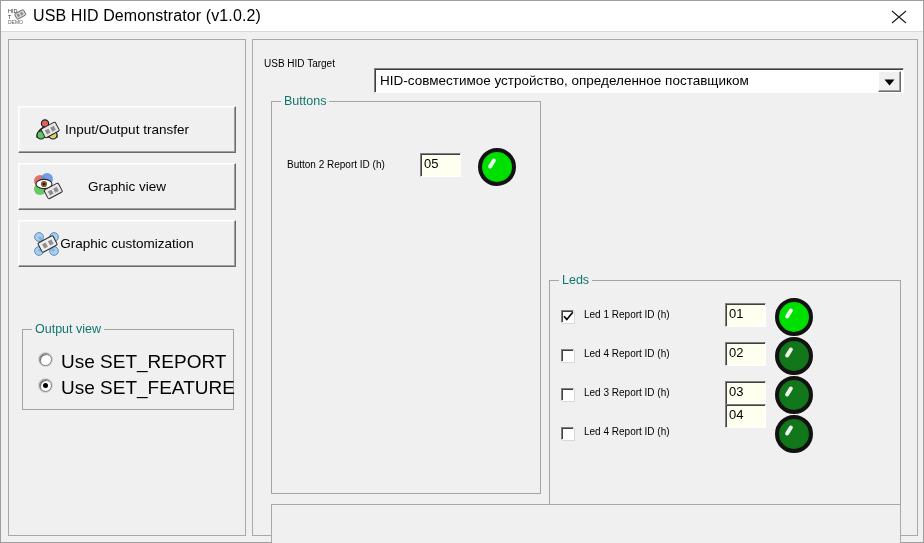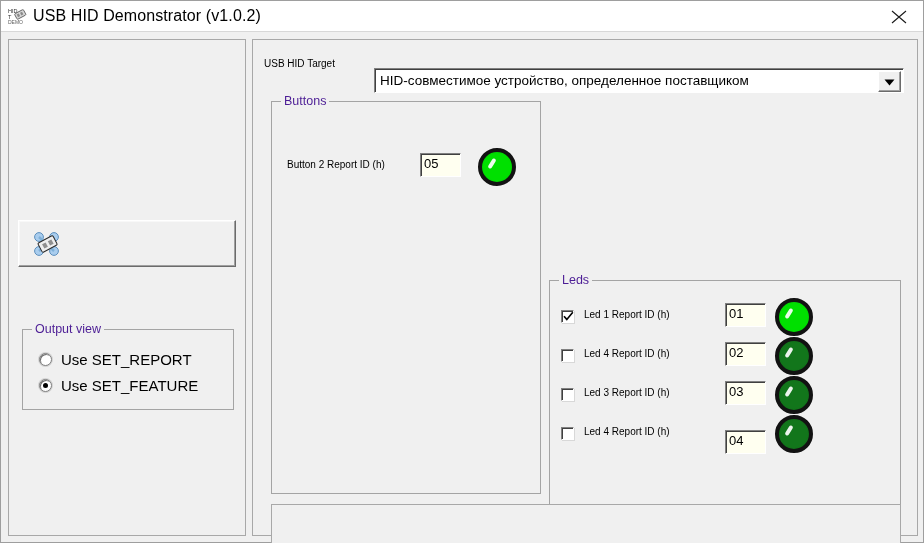--- a/index.html
+++ b/index.html
@@ -29,30 +29,30 @@
     background:#f0f0f0;
     border-top:1px solid #ffffff;border-left:1px solid #ffffff;
     border-right:1px solid #6b6b6b;border-bottom:1px solid #6b6b6b;
     box-shadow: inset -1px -1px 0 #a0a0a0, inset 1px 1px 0 #f8f8f8;
     cursor:default;}
   .navbtn .lbl{position:absolute;left:0;right:0;top:15px;text-align:center;font-size:13.5px;}
   .navbtn .ico{position:absolute;left:12px;top:8px;width:32px;height:30px;}
 
   
   .group{position:absolute;box-sizing:border-box;border:1px solid #a4a4a4;}
-  .group > .gtitle{position:absolute;top:-8px;left:9px;background:#f0f0f0;padding:0 3px;font-size:12.5px;color:#4c1d95;text-align:center;}
+  .group > .gtitle{position:absolute;top:-8px;left:9px;background:#f0f0f0;padding:0 3px;font-size:12.5px;color:#0f766e;text-align:center;}
 
   
   .radio-row{position:absolute;left:16px;height:18px;}
   .radio{position:absolute;left:0;top:2px;width:13px;height:13px;border-radius:50%;
     background:#ffffff;box-sizing:border-box;
     border:1px solid #808080;
     box-shadow: inset 1px 1px 0 #707070, inset -1px -1px 0 #ffffff, 0 0 0 1px #d4d4d4;}
   .radio .dot{position:absolute;left:3px;top:3px;width:5px;height:5px;border-radius:50%;background:#000;}
-  .radio-row .rlbl{position:absolute;left:22px;top:0px;font-size:15px;white-space:nowrap;}
+  .radio-row .rlbl{position:absolute;left:22px;top:0px;font-size:19px;white-space:nowrap;}
 
   
   .cbx{position:absolute;width:13px;height:13px;background:#fff;box-sizing:border-box;
     border-top:1px solid #808080;border-left:1px solid #808080;
     border-right:1px solid #ffffff;border-bottom:1px solid #ffffff;
     box-shadow:inset 1px 1px 0 #404040, 1px 1px 0 #d8d8d8;}
   .cbx svg{position:absolute;left:1px;top:0px;}
 
   
   .tbox{position:absolute;box-sizing:border-box;background:#fffff0;
@@ -110,41 +110,76 @@
     <div class="close-btn">
       <svg width="16" height="14" viewBox="0 0 16 14">
         <path d="M1 1 L15 13 M15 1 L1 13" stroke="#1a1a1a" stroke-width="1.1" fill="none"></path>
       </svg>
     </div>
   </div>
 
   <div class="panel left-panel">
 
 
-
+    <div class="navbtn" style="top:66px;">
+      <span class="ico">
+        <svg width="32" height="30" viewBox="0 0 32 30">
+          <path d="M6 22a10 10 0 0 1 20 0z" fill="#e2e2e2" stroke="#1a1a1a" stroke-width="1.3"></path>
+          <circle cx="10" cy="20" r="4" fill="#5fc65f" stroke="#1a1a1a" stroke-width="1.1"></circle>
+          <circle cx="22" cy="20" r="4" fill="#ddd36a" stroke="#1a1a1a" stroke-width="1.1"></circle>
+          <circle cx="14" cy="8.5" r="3.6" fill="#e06060" stroke="#1a1a1a" stroke-width="1.1"></circle>
+          <g transform="rotate(-28 17 15)">
+            <rect x="11" y="11" width="16" height="10" rx="1.4" fill="#e8e8e8" stroke="#2a2a2a" stroke-width="1"></rect>
+            <rect x="14" y="14" width="4" height="4.5" fill="#8f8f8f"></rect>
+            <rect x="20" y="14" width="4" height="4.5" fill="#8f8f8f"></rect>
+          </g>
+        </svg>
+      </span>
+      <span class="lbl">Input/Output transfer</span>
+    </div>
+
+    <div class="navbtn" style="top:123px;">
+      <span class="ico">
+        <svg width="32" height="30" viewBox="0 0 32 30">
+          <circle cx="9" cy="9" r="6" fill="#e05a5a" opacity=".85"></circle>
+          <circle cx="16" cy="7" r="6" fill="#5a8fe0" opacity=".85"></circle>
+          <circle cx="9" cy="17" r="6" fill="#4fc14f" opacity=".85"></circle>
+          <ellipse cx="13" cy="12" rx="8" ry="4.6" fill="#ffffff" stroke="#2a2a2a" stroke-width="1.1"></ellipse>
+          <circle cx="13" cy="12" r="3.1" fill="#8b5a2b"></circle>
+          <circle cx="13" cy="12" r="1.3" fill="#1a1a1a"></circle>
+          <g transform="rotate(-28 20 19)">
+            <rect x="14" y="15" width="16" height="10" rx="1.4" fill="#e8e8e8" stroke="#2a2a2a" stroke-width="1"></rect>
+            <rect x="17" y="18" width="4" height="4.5" fill="#8f8f8f"></rect>
+            <rect x="23" y="18" width="4" height="4.5" fill="#8f8f8f"></rect>
+          </g>
+        </svg>
+      </span>
+      <span class="lbl">Graphic view</span>
+    </div>
 
     <div class="navbtn" style="top:180px;">
       <span class="ico">
         <svg width="32" height="30" viewBox="0 0 32 30">
           <g fill="#a9cdee" stroke="#5d8fbd" stroke-width="1">
             <circle cx="8" cy="8" r="4.4"></circle>
               <circle cx="23" cy="8" r="4.4"></circle>
             <circle cx="8" cy="22" r="4.4"></circle>
               <circle cx="23" cy="22" r="4.4"></circle>
           </g>
           <g stroke="#7fb0d8" stroke-width="2.4">
             <path d="M8 8L23 22M23 8L8 22"></path>
           </g>
           <g transform="rotate(-28 16 15)">
             <rect x="8" y="10" width="17" height="10.5" rx="1.4" fill="#eeeeee" stroke="#2a2a2a" stroke-width="1"></rect>
             <rect x="11.5" y="13" width="4" height="4.8" fill="#8f8f8f"></rect>
             <rect x="18" y="13" width="4" height="4.8" fill="#8f8f8f"></rect>
           </g>
         </svg>
       </span>
+      <span class="lbl">Graphic customization</span>
     </div>
 
     <div class="group" style="left:13px;top:289px;width:212px;height:81px;">
       <span class="gtitle">Output view</span>
 
       <div class="radio-row" style="top:21px;">
         <span class="radio"></span>
         <span class="rlbl">Use SET_REPORT</span>
       </div>
 
@@ -195,21 +230,21 @@
       <span class="tbox" style="left:175px;top:61px;width:41px;height:24px;">02</span>
       <span class="led off" style="left:225px;top:56px;"></span>
 
       <span class="cbx" style="left:11px;top:107px;"></span>
       <span class="lbl-static" style="left:34px;top:106px;">Led 3 Report ID (h)</span>
       <span class="tbox" style="left:175px;top:100px;width:41px;height:24px;">03</span>
       <span class="led off" style="left:225px;top:95px;"></span>
 
       <span class="cbx" style="left:11px;top:146px;"></span>
       <span class="lbl-static" style="left:34px;top:145px;">Led 4 Report ID (h)</span>
-      <span class="tbox" style="left:175px;top:149px;width:41px;height:24px;">04</span>
+      <span class="tbox" style="left:175px;top:123px;width:41px;height:24px;">04</span>
       <span class="led off" style="left:225px;top:134px;"></span>
     </div>
 
     <div class="statusbox" style="left:18px;top:464px;width:630px;height:49px;">
       <span class="lbl-static" style="left:6px;top:5px;"></span>
     </div>
   </div>
 </div>
 
 </body></html>

